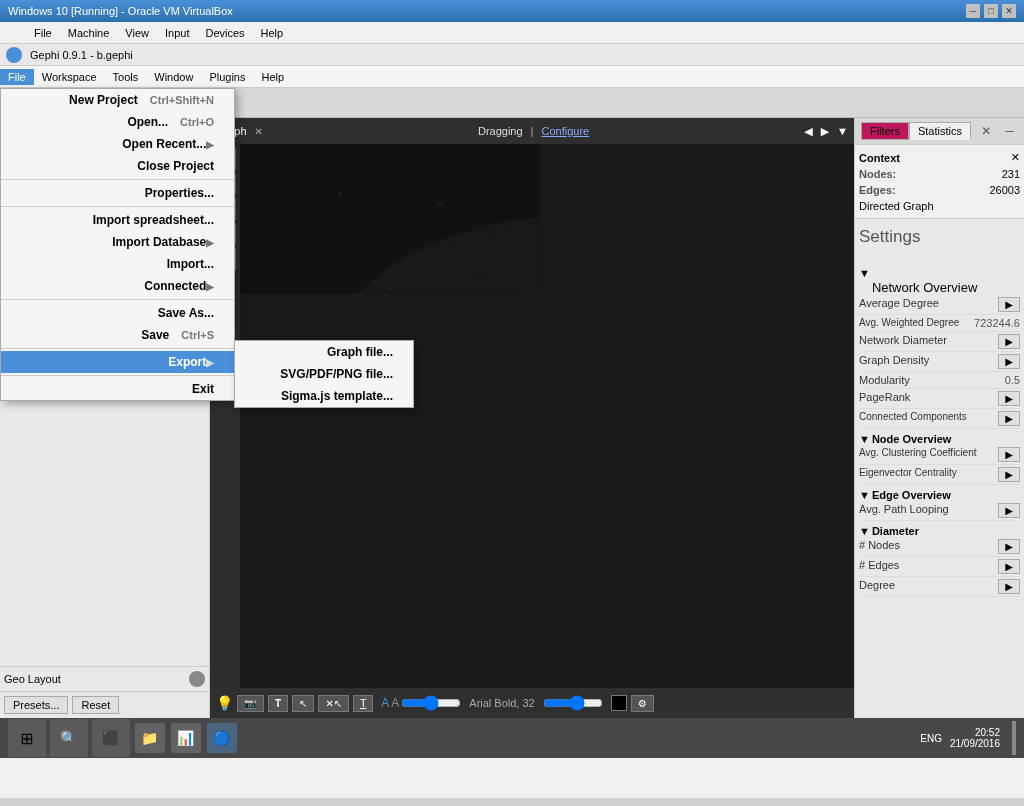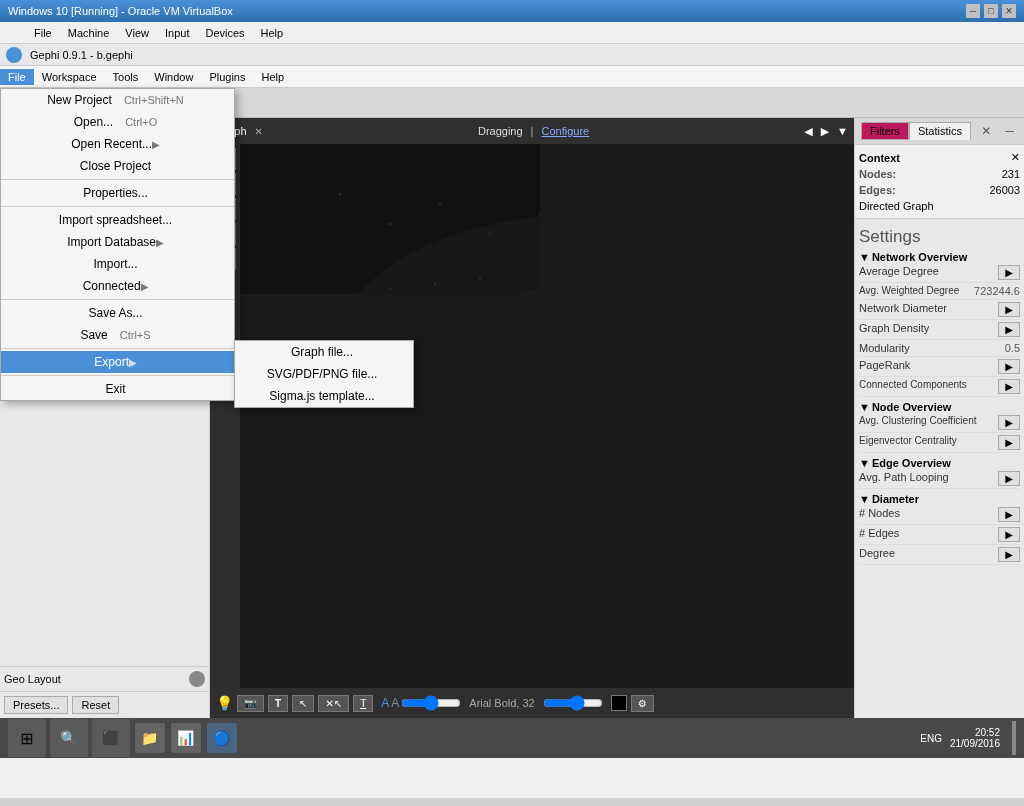--- a/index.html
+++ b/index.html
@@ -356,23 +356,24 @@
       background: #f5f5f5;
       border: 1px solid #aaa;
       box-shadow: 3px 3px 8px rgba(0,0,0,0.3);
       z-index: 100;
     }
     .menu-overlay-item {
       padding: 4px 20px 4px 16px;
       font-size: 12px;
       cursor: pointer;
       display: flex;
-      justify-content: center;
+      justify-content: flex-end;
       align-items: center;
       white-space: nowrap;
+      font-weight: bold;
     }
     .menu-overlay-item:hover, .menu-overlay-item.active-highlight {
       background: #4a90d9;
       color: white;
     }
     .menu-overlay-item .shortcut {
       color: #777;
       font-size: 11px;
       margin-left: 12px;
     }
@@ -886,21 +887,21 @@
         <span class="context-value">Directed Graph</span>
       </div>
     </div>
 
     <div class="right-panel-content">
 
       <div style="padding:4px 0; font-size:17px; color:#555;">Settings</div>
 
       <div style="display:flex; align-items:center; gap:2px;">
         <span style="cursor:pointer;">▼</span>
-        <span style="font-weight:bold; font-size:11px;">Network Overview</span>
+        <span style="font-weight:normal; font-size:13px;margin-top:29px;">Network Overview</span>
       </div>
 
       <div class="stat-row">
         <span class="stat-name">Average Degree</span>
         <button class="run-stat-btn">▶</button>
       </div>
       <div class="stat-row">
         <span class="stat-name" style="font-size:10px;">Avg. Weighted Degree</span>
         <span class="stat-val">723244.6</span>
       </div>

